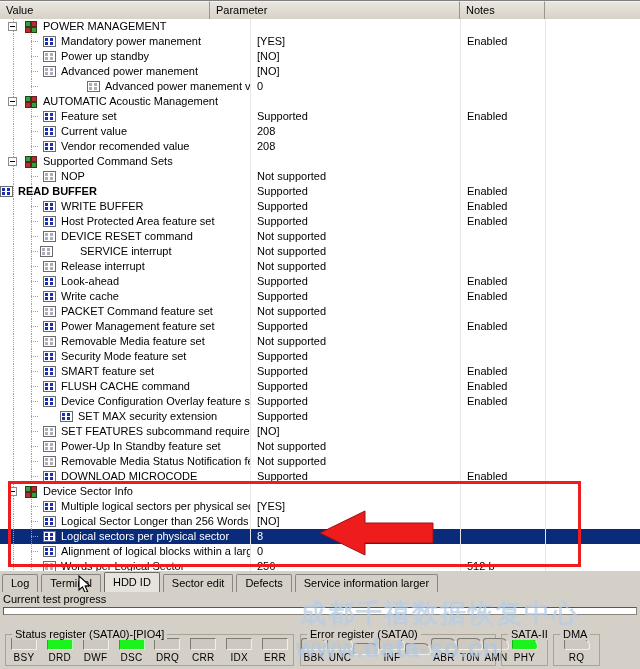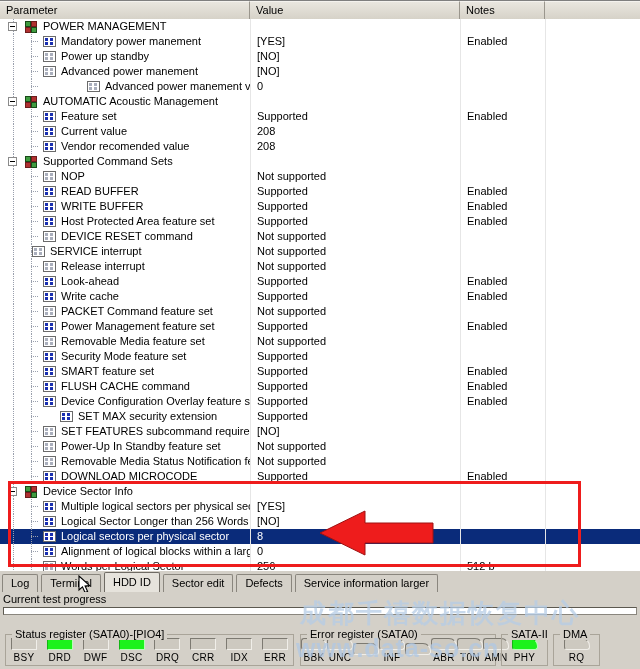--- a/index.html
+++ b/index.html
@@ -235,22 +235,22 @@
   
   .cursor { position: absolute; left: 78px; top: 575px; pointer-events: none; }
 </style>
 </head>
 <body>
 
 <div id="app">
 
   <div class="listview">
     <div class="lv-header">
+      <div class="col c-value">Value</div>
       <div class="col c-param">Parameter</div>
-      <div class="col c-value">Value</div>
       <div class="col c-notes">Notes</div>
       <div class="col c-rest"></div>
     </div>
     <div class="lv-body" id="lv-body">
         <div class="row">
           <div class="cell-param">
             <div class="guide g1"></div>
             <div class="expander"></div>
             <div class="tnode" style="margin-left: 25px;">
               <span class="ic ic-group">
@@ -452,21 +452,21 @@
           </div>
           <div class="cell-value">Not supported</div>
           <div class="cell-notes"></div>
           <div class="cell-rest"></div>
         </div>
         <div class="row">
           <div class="cell-param">
             <div class="guide g1"></div>
             <div class="hookline"></div>
             <div class="guide g2"></div>
-            <div class="tnode" style="margin-left: 43px;">
+            <div class="tnode" style=" font-weight: bold;">
               <span class="ic ic-param">
                 <i class="p1"></i>
                 <i class="p2"></i>
                 <i class="p3"></i>
                 <i class="p4"></i>
               </span>
               <span class="lbl">READ BUFFER</span>
             </div>
           </div>
           <div class="cell-value">Supported</div>
@@ -528,21 +528,21 @@
           </div>
           <div class="cell-value">Not supported</div>
           <div class="cell-notes"></div>
           <div class="cell-rest"></div>
         </div>
         <div class="row">
           <div class="cell-param">
             <div class="guide g1"></div>
             <div class="hookline"></div>
             <div class="guide g2"></div>
-            <div class="tnode" style="margin-left: 32px;">
+            <div class="tnode" style="margin-left: 40px; gap: 22px;">
               <span class="ic ic-param dim">
                 <i class="p1"></i>
                 <i class="p2"></i>
                 <i class="p3"></i>
                 <i class="p4"></i>
               </span>
               <span class="lbl">SERVICE interrupt</span>
             </div>
           </div>
           <div class="cell-value">Not supported</div>

